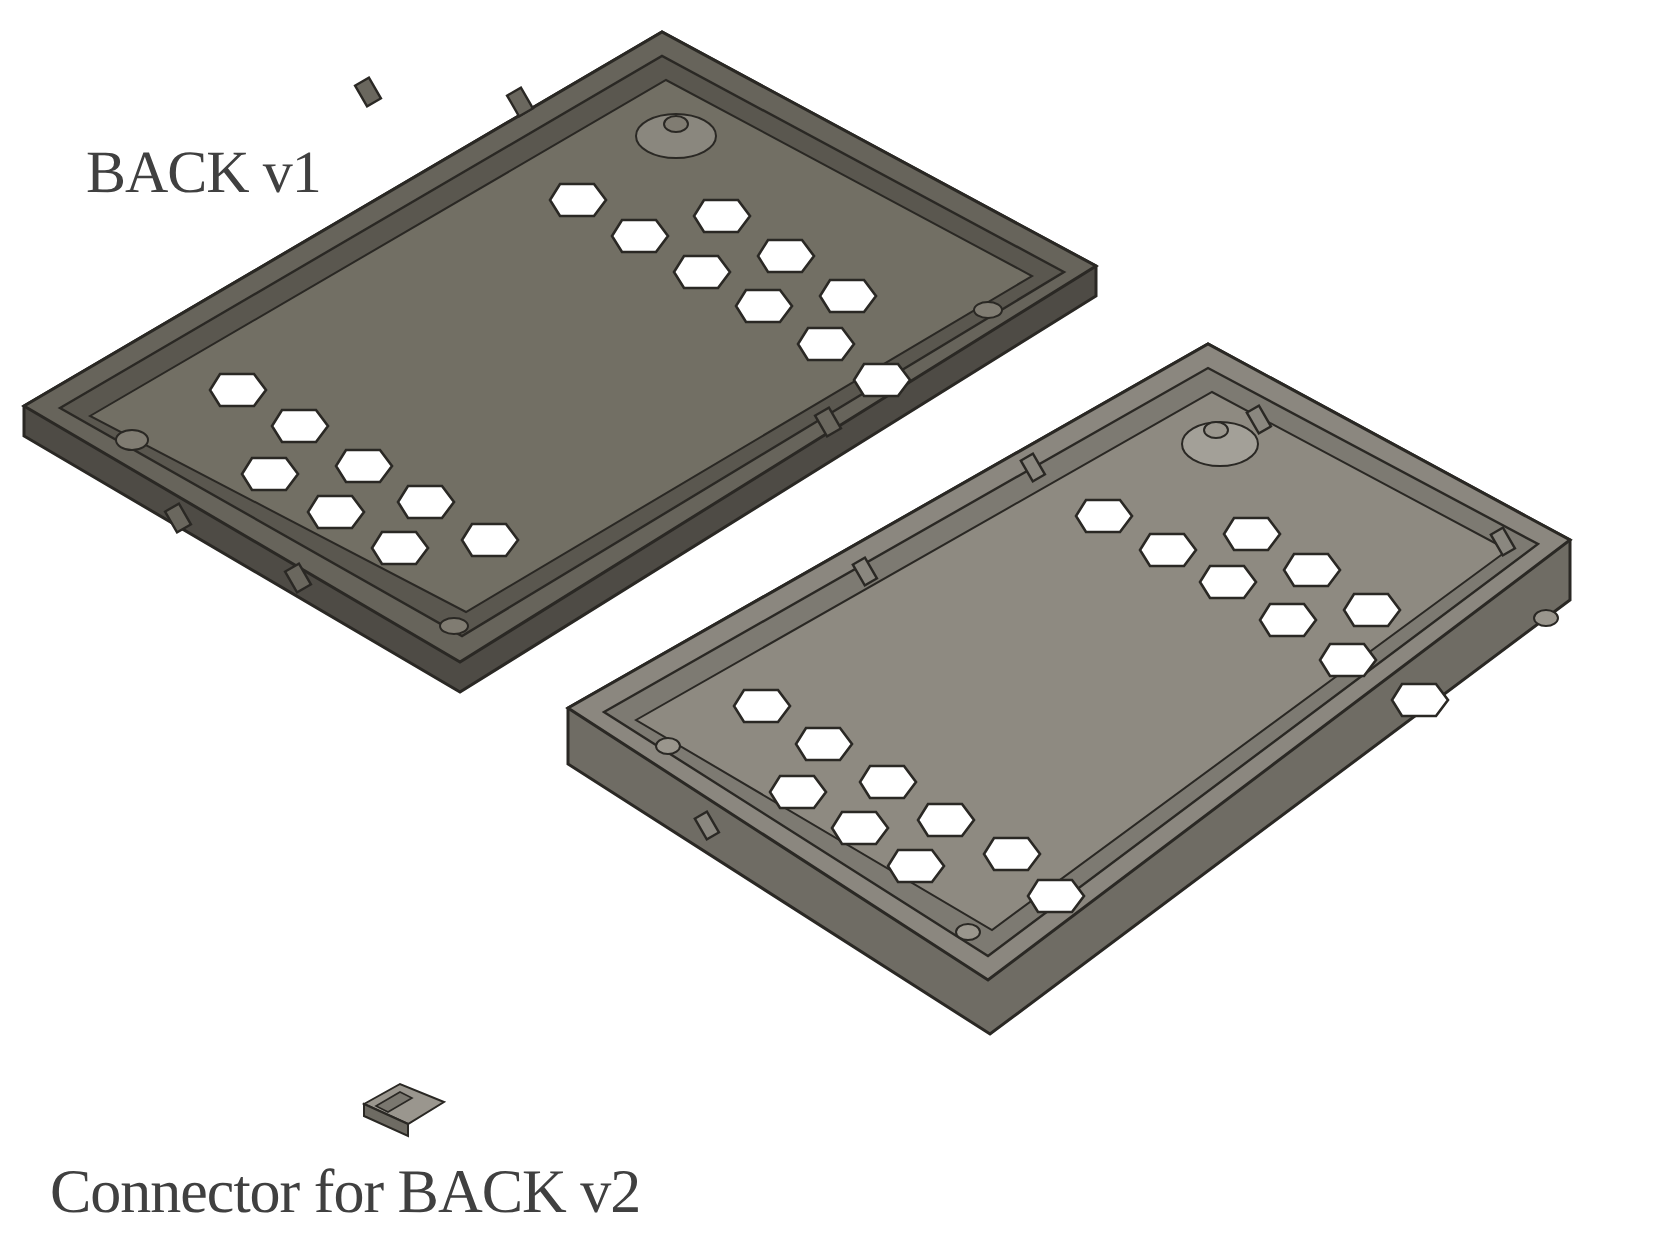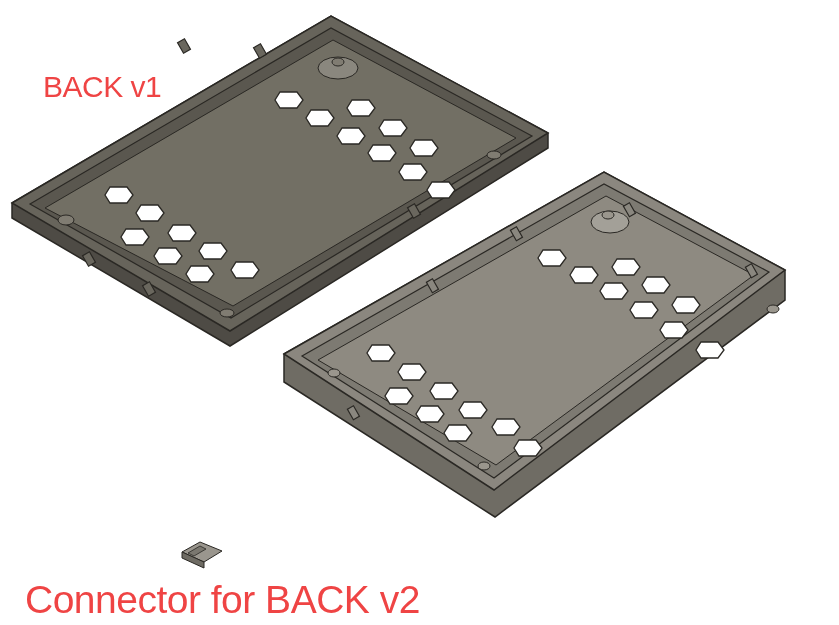--- a/index.html
+++ b/index.html
@@ -1,21 +1,21 @@
 <!DOCTYPE html>
 <html><head>
 <meta charset="utf-8">
 <style>
   html, body { margin: 0; padding: 0; background: #ffffff; }
   #stage { position: relative; width: 839px; height: 625px; overflow: hidden; background: #ffffff; }
   svg.scene { position: absolute; left: 0; top: 0; }
-  .label { position: absolute; font-family: Liberation Sans, sans-serif; color: #ef4444; white-space: nowrap; letter-spacing: -0.5px; }
+  .label { position: absolute; font-family: Liberation Serif, serif; color: #404040; white-space: nowrap; letter-spacing: -0.5px; }
   #lbl-v1 { left: 43px; top: 70px; font-size: 30px; }
   #lbl-v2 { left: 655px; top: 438px; font-size: 30px; }
-  #lbl-conn { left: 25px; top: 578px; font-size: 39px; }
+  #lbl-conn { left: 25px; top: 578px; font-size: 31px; }
 </style>
 </head>
 <body>
 
 <div id="stage">
   <svg class="scene" width="839" height="625" viewBox="0 0 839 625">
     <defs>
       <polygon id="hex" points="-11,-8 6,-8 12,0 6,8 -11,8 -16,0"></polygon>
     </defs>
 

